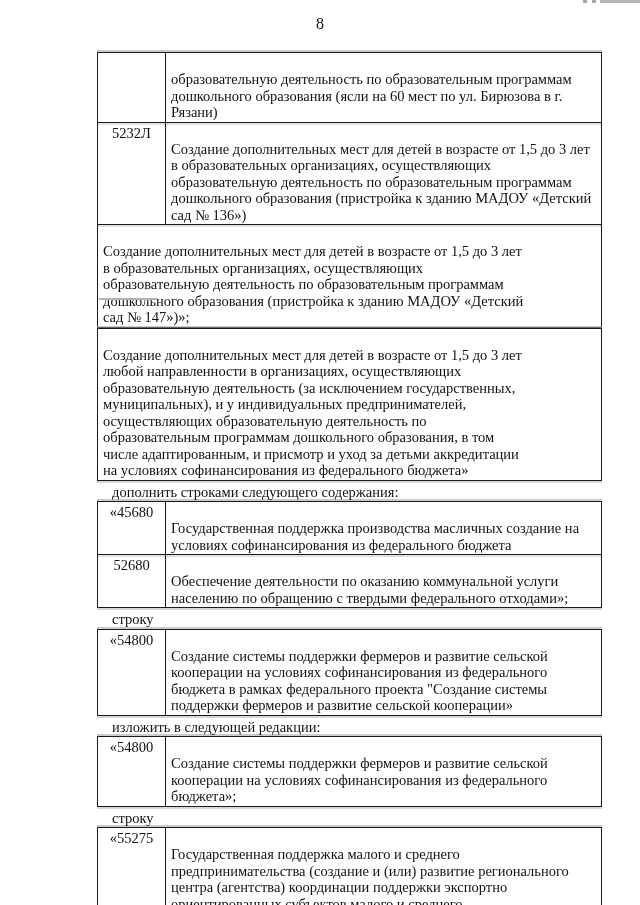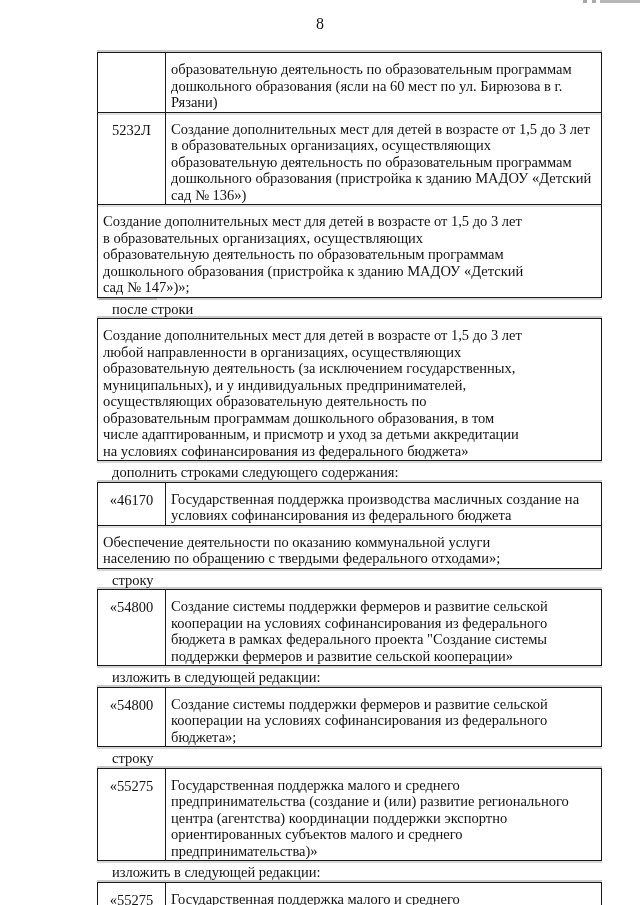--- a/index.html
+++ b/index.html
@@ -13,24 +13,24 @@
   }
   .content{margin:15px 0 0 97px;width:505px;}
   .tbl{
     border:1px solid #1a1a1a;box-sizing:border-box;background:#fff;
     box-shadow:0 -2px 0 rgba(160,160,160,0.55), 0 2px 0 rgba(175,175,175,0.5);
   }
   .row{display:flex;border-bottom:1px solid #1a1a1a;box-shadow:0 2px 0 rgba(170,170,170,0.35);}
   .row:last-child{border-bottom:none;box-shadow:none;}
   .code{
     flex:0 0 68px;width:68px;box-sizing:border-box;border-right:1px solid #1a1a1a;
-    text-align:center;padding-top:9px;font-size:14.5px;line-height:16.5px;
+    text-align:center;padding-top:2px;font-size:14.5px;line-height:16.5px;
   }
   .desc{
-    flex:1;padding:8px 3px 1px 5px;font-size:14.5px;line-height:16.5px;
+    flex:1;padding:18px 3px 1px 5px;font-size:14.5px;line-height:16.5px;
     white-space:pre-line;
   }
   .para{
     margin:3px 0 1px 15px;font-size:14.5px;line-height:16.5px;
   }
   .artifact{position:absolute;pointer-events:none;}
   .a-streak{left:600px;top:0;width:40px;height:3px;background:#b7b7b7;}
   .a-dot1{left:583px;top:0;width:4px;height:3px;background:#a5a5a5;}
   .a-dot2{left:592px;top:0;width:4px;height:3px;background:#ababab;}
   .a-underline{left:99px;top:298px;width:58px;height:2px;background:#b3b3b3;}
@@ -64,44 +64,44 @@
     </div>
     <div class="row">
       <div class="desc">Создание дополнительных мест для детей в возрасте от 1,5 до 3 лет
 в образовательных организациях, осуществляющих
 образовательную деятельность по образовательным программам
 дошкольного образования (пристройка к зданию МАДОУ «Детский
 сад № 147»)»;</div>
     </div>
   </div>
 
-  <div class="para">после строки</div>
 
   <div class="tbl">
     <div class="row">
       <div class="desc">Создание дополнительных мест для детей в возрасте от 1,5 до 3 лет
 любой направленности в организациях, осуществляющих
 образовательную деятельность (за исключением государственных,
 муниципальных), и у индивидуальных предпринимателей,
 осуществляющих образовательную деятельность по
 образовательным программам дошкольного образования, в том
 числе адаптированным, и присмотр и уход за детьми аккредитации
 на условиях софинансирования из федерального бюджета»</div>
     </div>
   </div>
 
   <div class="para">дополнить строками следующего содержания:</div>
 
   <div class="tbl">
     <div class="row">
-      <div class="code">«46170</div>
+      <div class="code">«45680</div>
       <div class="desc">Государственная поддержка производства масличных создание на
 условиях софинансирования из федерального бюджета</div>
     </div>
     <div class="row">
+      <div class="code">52680</div>
       <div class="desc">Обеспечение деятельности по оказанию коммунальной услуги
 населению по обращению с твердыми федерального отходами»;</div>
     </div>
   </div>
 
   <div class="para">строку</div>
 
   <div class="tbl">
     <div class="row">
       <div class="code">«54800</div>

